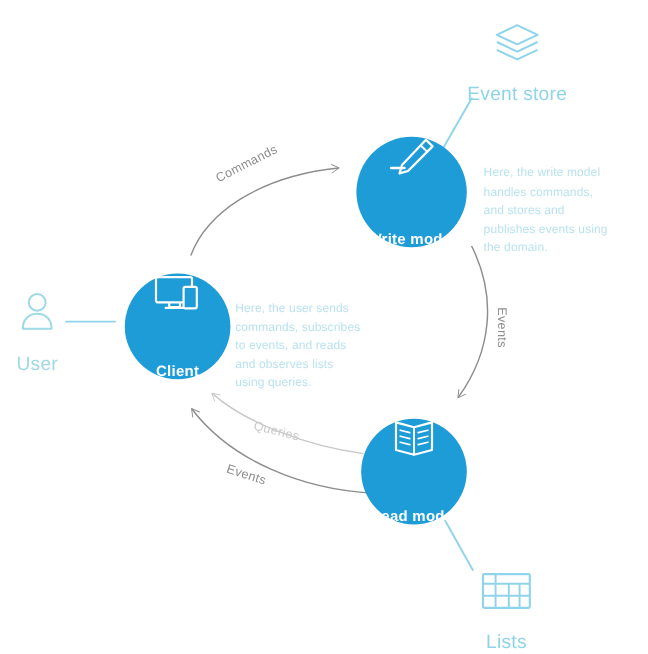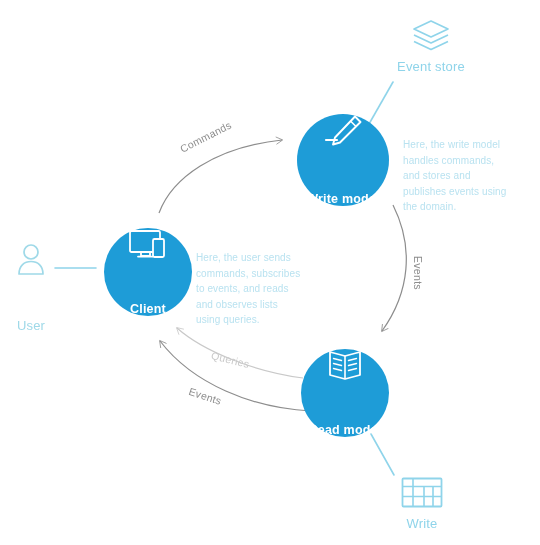--- a/index.html
+++ b/index.html
@@ -44,22 +44,22 @@
     display: block;
   }
   .side-node {
     position: absolute;
     display: flex;
     flex-direction: column;
     align-items: center;
   }
   .side-label {
     color: #8fd4ea;
-    font-size: 13px;
-    margin-top: 7px;
+    font-size: 16px;
+    margin-top: 18px;
     letter-spacing: 0.2px;
   }
   .side-label.user-label {
     color: #9fd9e8;
   }
   .annotation {
     position: absolute;
     color: #b9e2f0;
     font-size: 10px;
     line-height: 1.55;
@@ -133,21 +133,21 @@
       <line x1="7.5" y1="9.5" x2="15.5" y2="11.5" stroke="#ffffff" stroke-width="1.4" stroke-linecap="round"></line>
       <line x1="7.5" y1="14.5" x2="15.5" y2="16.5" stroke="#ffffff" stroke-width="1.4" stroke-linecap="round"></line>
       <line x1="7.5" y1="19.5" x2="15.5" y2="21.5" stroke="#ffffff" stroke-width="1.4" stroke-linecap="round"></line>
       <line x1="22.5" y1="11.5" x2="30.5" y2="9.5" stroke="#ffffff" stroke-width="1.4" stroke-linecap="round"></line>
       <line x1="22.5" y1="16.5" x2="30.5" y2="14.5" stroke="#ffffff" stroke-width="1.4" stroke-linecap="round"></line>
       <line x1="22.5" y1="21.5" x2="30.5" y2="19.5" stroke="#ffffff" stroke-width="1.4" stroke-linecap="round"></line>
     </svg>
     <span class="node-label">Read model</span>
   </div>
 
-  <div class="side-node" style="left:8px; top:243px; width:46px;gap:34px;">
+  <div class="side-node" style="left:8px; top:243px; width:46px;">
     <svg width="34" height="34" viewBox="0 0 34 34">
       <circle cx="17" cy="9" r="7" fill="none" stroke="#9fd9e8" stroke-width="1.7"></circle>
       <path d="M5,31 C5,22.5 10.5,18.5 17,18.5 C23.5,18.5 29,22.5 29,31 Z" fill="none" stroke="#9fd9e8" stroke-width="1.7" stroke-linejoin="round"></path>
     </svg>
     <span class="side-label user-label">User</span>
   </div>
 
   <div class="side-node" style="left:375px; top:18px; width:112px;">
     <svg width="40" height="34" viewBox="0 0 40 34">
       <path d="M20,3 L37,11 L20,19 L3,11 Z" fill="none" stroke="#8fd4ea" stroke-width="1.7" stroke-linejoin="round"></path>
@@ -159,21 +159,21 @@
 
   <div class="side-node" style="left:386px; top:476px; width:72px;">
     <svg width="44" height="33" viewBox="0 0 44 33">
       <rect x="2.5" y="2.5" width="39" height="28" rx="1" fill="none" stroke="#8fd4ea" stroke-width="1.8"></rect>
       <line x1="2.5" y1="10.5" x2="41.5" y2="10.5" stroke="#8fd4ea" stroke-width="1.6"></line>
       <line x1="2.5" y1="20.5" x2="41.5" y2="20.5" stroke="#8fd4ea" stroke-width="1.6"></line>
       <line x1="13" y1="2.5" x2="13" y2="30.5" stroke="#8fd4ea" stroke-width="1.6"></line>
       <line x1="24" y1="10.5" x2="24" y2="30.5" stroke="#8fd4ea" stroke-width="1.6"></line>
       <line x1="33" y1="10.5" x2="33" y2="30.5" stroke="#8fd4ea" stroke-width="1.6"></line>
     </svg>
-    <span class="side-label">Write</span>
+    <span class="side-label">Lists</span>
   </div>
 
   <div class="annotation" style="left:196px; top:250px; width:105px;">Here, the user sends commands, subscribes to events, and reads and observes lists using queries.</div>
 
   <div class="annotation" style="left:403px; top:137px; width:108px;">Here, the write model handles commands, and stores and publishes events using the domain.</div>
 
 
   <div class="edge-label" style="left:178px; top:144px; transform: rotate(-27deg); transform-origin: left top;">Commands</div>
 
   <div class="edge-label" style="left:424px; top:256px; transform: rotate(90deg); transform-origin: left top;">Events</div>

